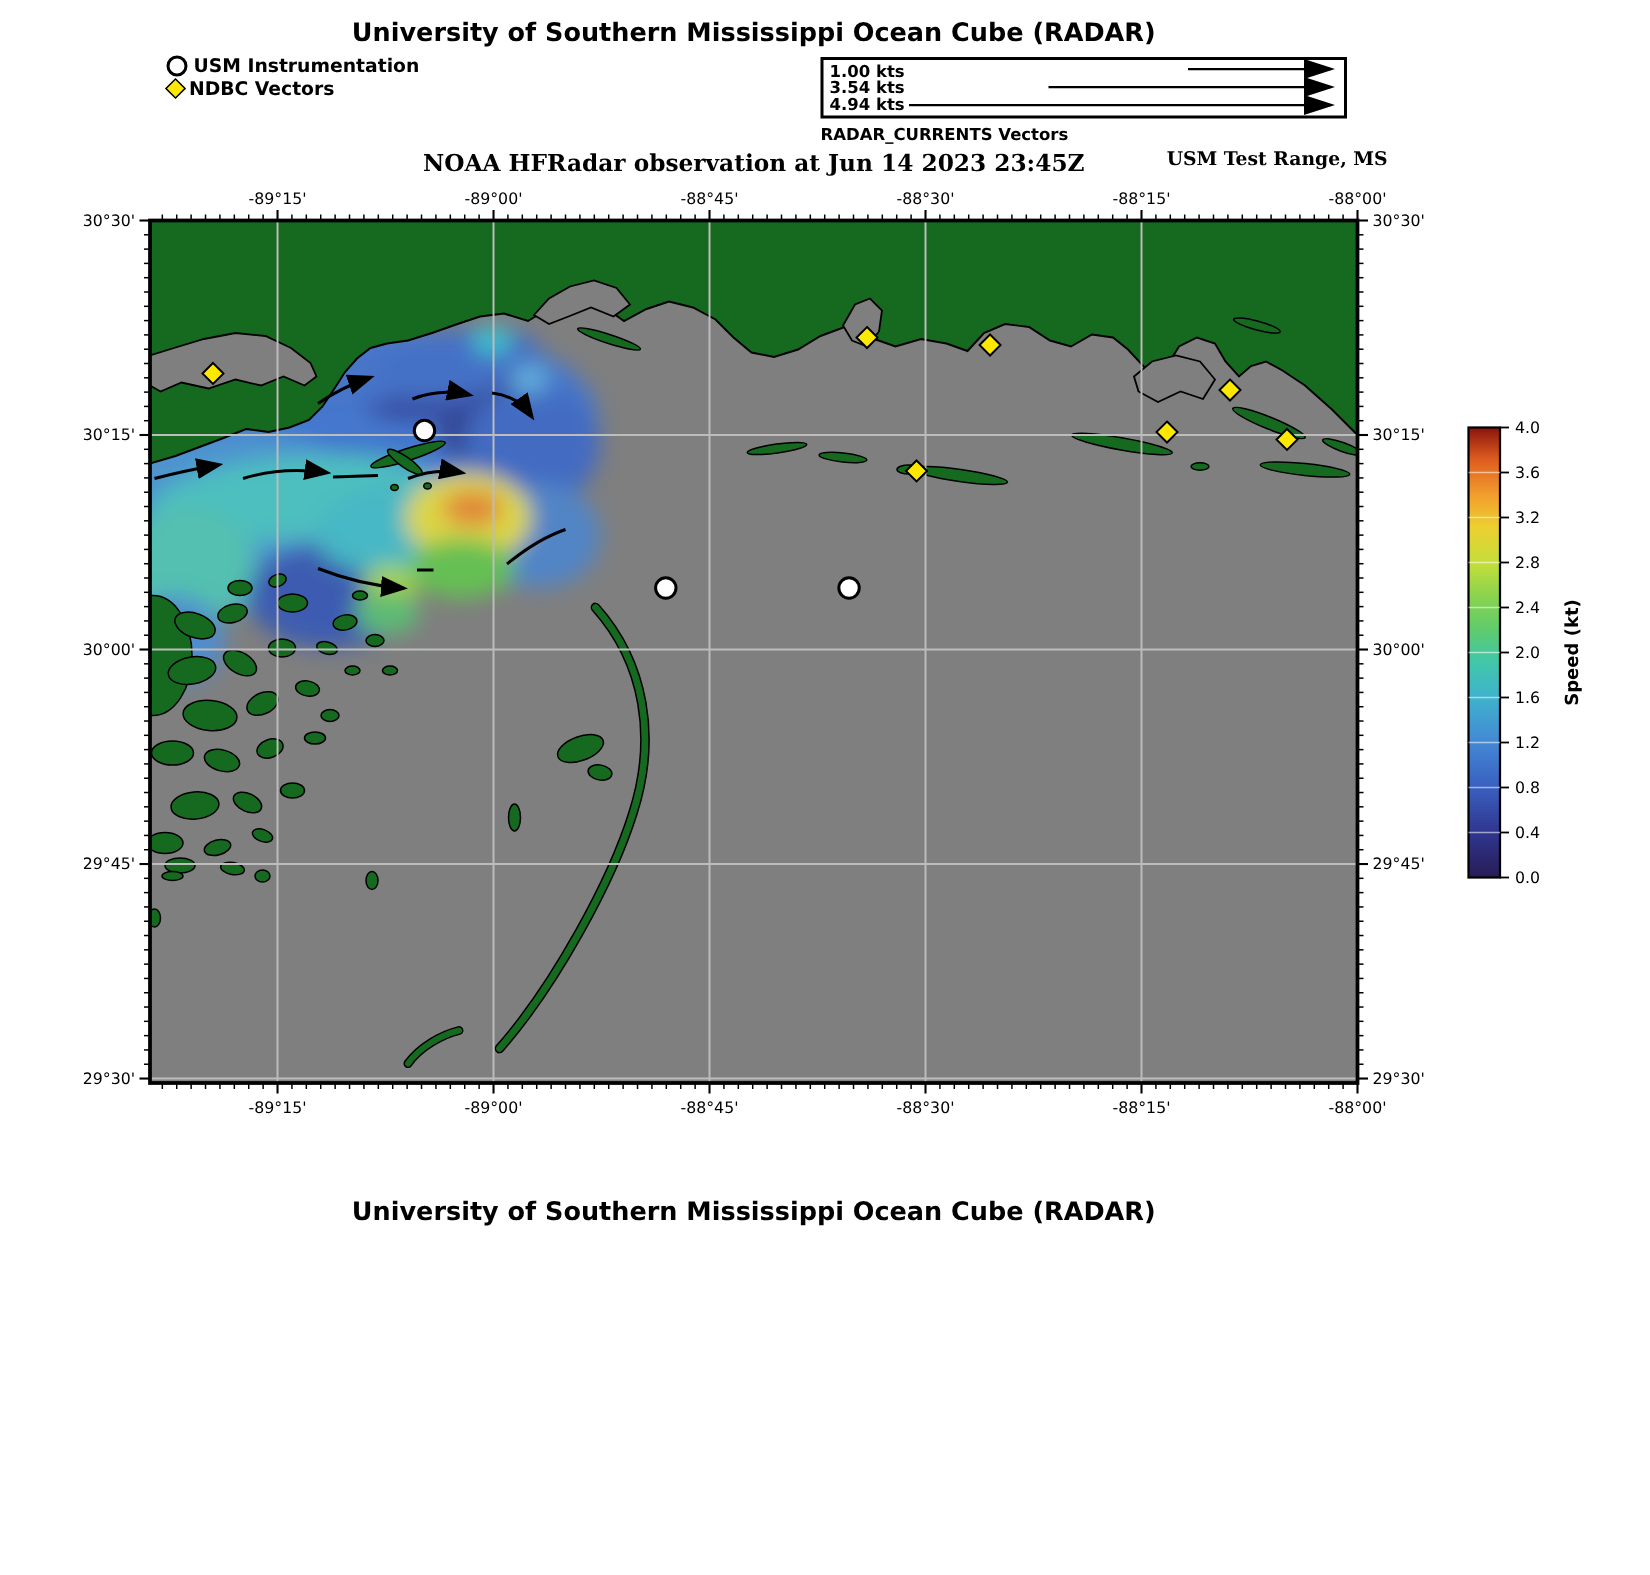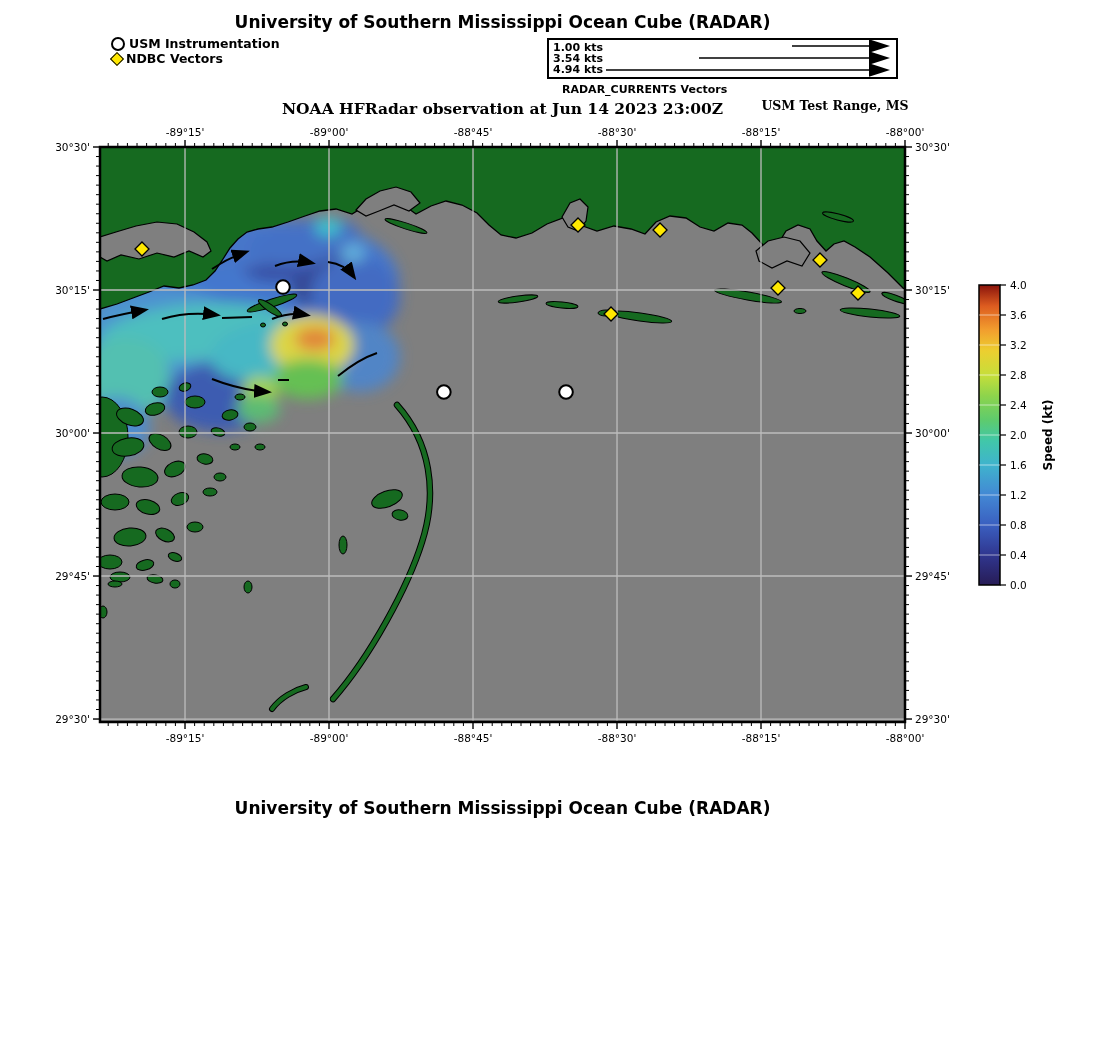--- a/index.html
+++ b/index.html
@@ -6,32 +6,32 @@
   body{width:1100px;height:1050px;position:relative;overflow:hidden;
        font-family:"DejaVu Sans","Liberation Sans",sans-serif;color:#000;}
   #figure-svg{position:absolute;left:0;top:0;z-index:1;}
   .hud{position:absolute;z-index:2;}
   svg text{font-family:"DejaVu Sans","Liberation Sans",sans-serif;fill:#000;}
   .title{left:100px;width:805px;text-align:center;font-size:17px;font-weight:bold;}
   #top-title{top:12px;}
   #bottom-title{top:798px;}
   #subtitle{left:100px;width:805px;text-align:center;top:99px;
             font-family:"DejaVu Serif","Liberation Serif",serif;font-size:15.5px;font-weight:bold;}
-  #range-label{left:745px;width:180px;text-align:center;top:98px;
+  #range-label{left:745px;width:180px;text-align:right;top:98px;
             font-family:"DejaVu Serif","Liberation Serif",serif;font-size:12.5px;font-weight:bold;}
   #legend{left:111px;top:36px;}
   .legend-row{display:flex;align-items:center;height:15px;}
   .legend-row .sym{display:inline-block;margin-right:4px;}
   .sym-circle{width:10px;height:10px;border:2px solid #000;border-radius:50%;background:#fff;}
   .sym-diamond{width:8px;height:8px;border:1.5px solid #000;background:#ffe800;transform:rotate(45deg);margin-left:1px;}
   .legend-row .lbl{font-size:12.5px;font-weight:bold;line-height:14px;}
   #vector-box{left:547px;top:38px;width:343px;height:35px;border:2.5px solid #000;background:transparent;
               display:flex;flex-direction:column;justify-content:center;padding:1px 0 1px 4px;}
   .vs-label{font-size:11px;font-weight:bold;line-height:11px;}
-  #vector-caption{left:547px;top:83px;font-size:11px;font-weight:bold;margin-left:15px;}
+  #vector-caption{left:547px;top:83px;font-size:11px;font-weight:bold;}
 </style>
 </head>
 <body>
 
 <div id="figure-holder">
     <svg id="figure-svg" width="1100" height="1050">
       <defs>
         <filter id="f-blur" x="-40%" y="-40%" width="180%" height="180%">
           <feGaussianBlur stdDeviation="7"></feGaussianBlur>
         </filter>
@@ -558,16 +558,16 @@
   </div>
 </div>
 
 <div class="hud" id="vector-box">
   <span class="vs-label">1.00 kts</span>
   <span class="vs-label">3.54 kts</span>
   <span class="vs-label">4.94 kts</span>
 </div>
 <div class="hud" id="vector-caption">RADAR_CURRENTS Vectors</div>
 
-<div class="hud" id="subtitle">NOAA HFRadar observation at Jun 14 2023 23:00Z</div>
+<div class="hud" id="subtitle">NOAA HFRadar observation at Jun 14 2023 23:45Z</div>
 <div class="hud" id="range-label">USM Test Range, MS</div>
 
 <div class="hud title" id="bottom-title">University of Southern Mississippi Ocean Cube (RADAR)</div>
 
 </body></html>

